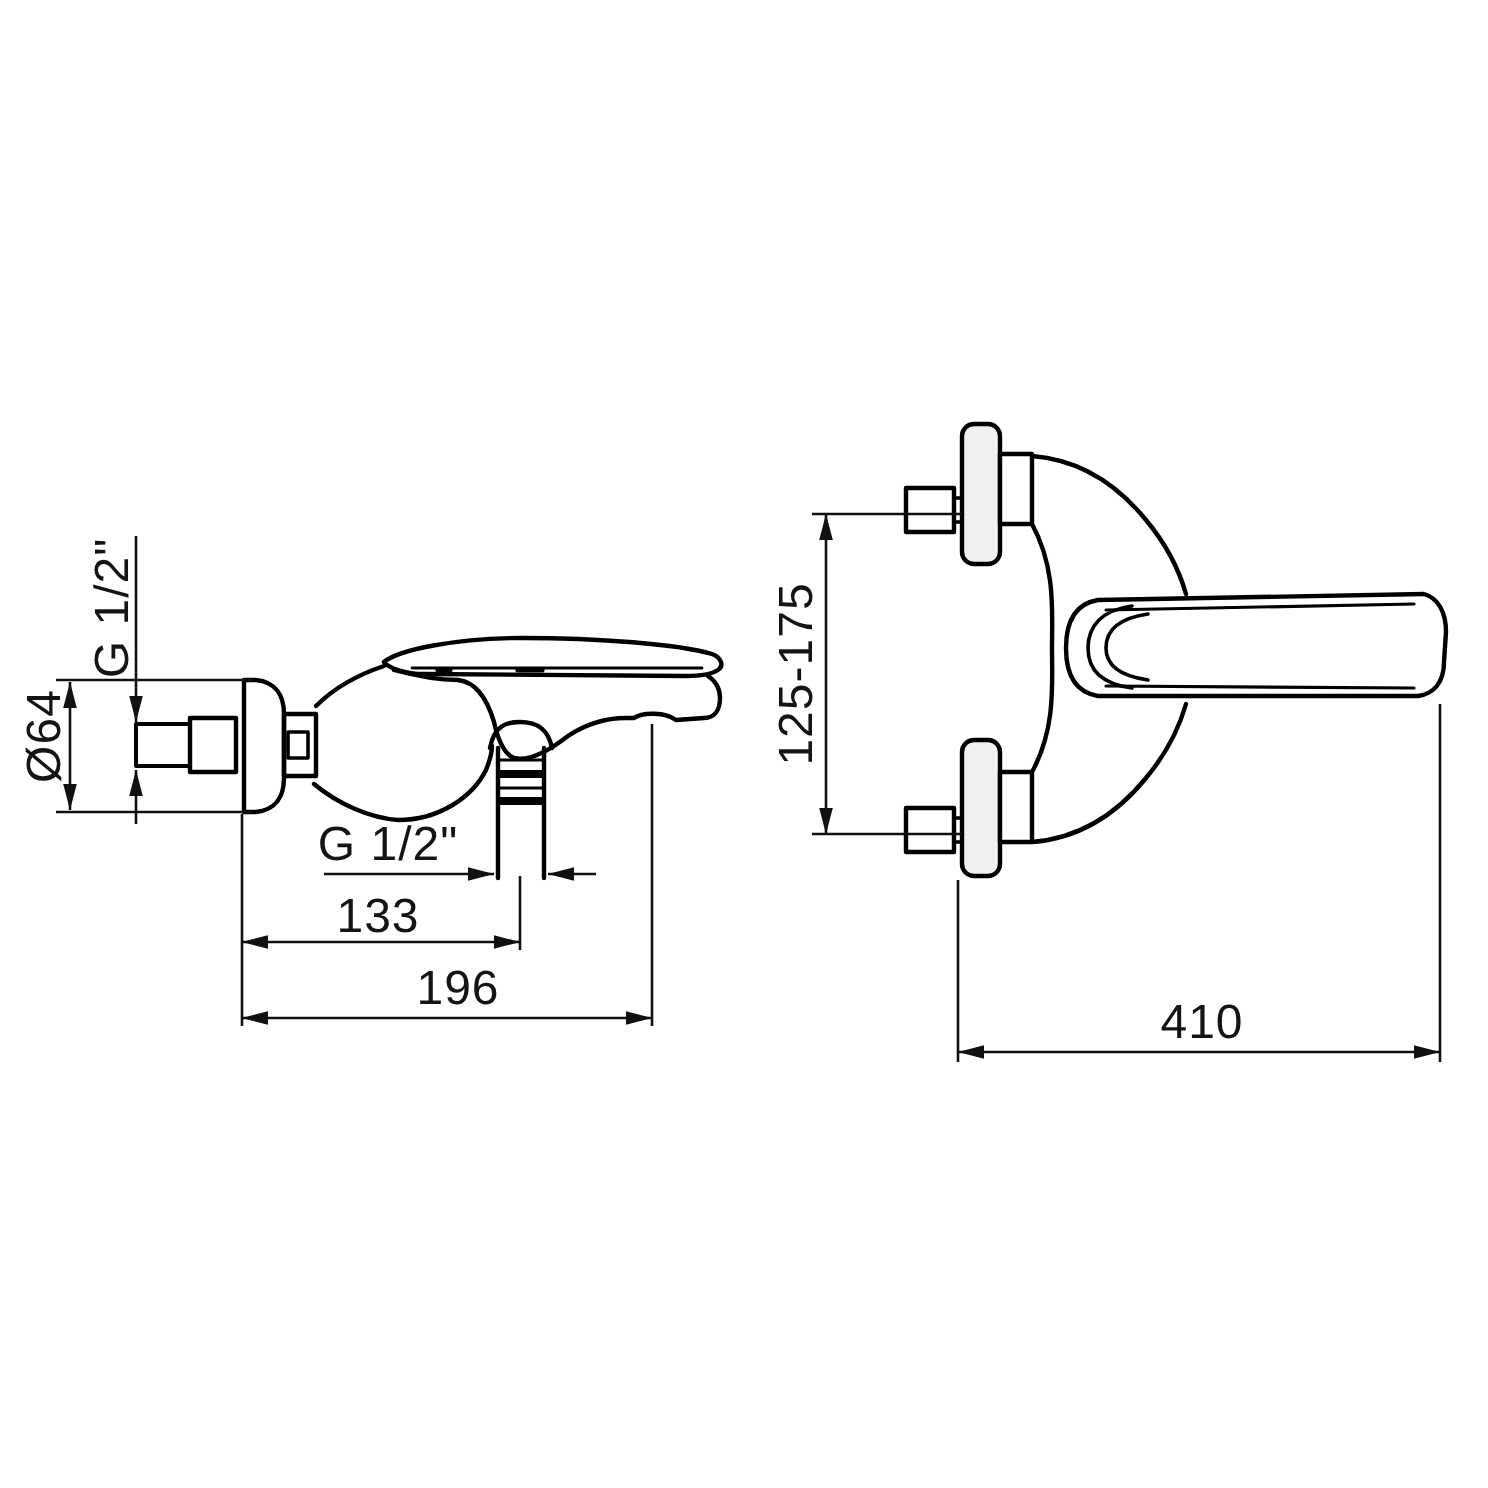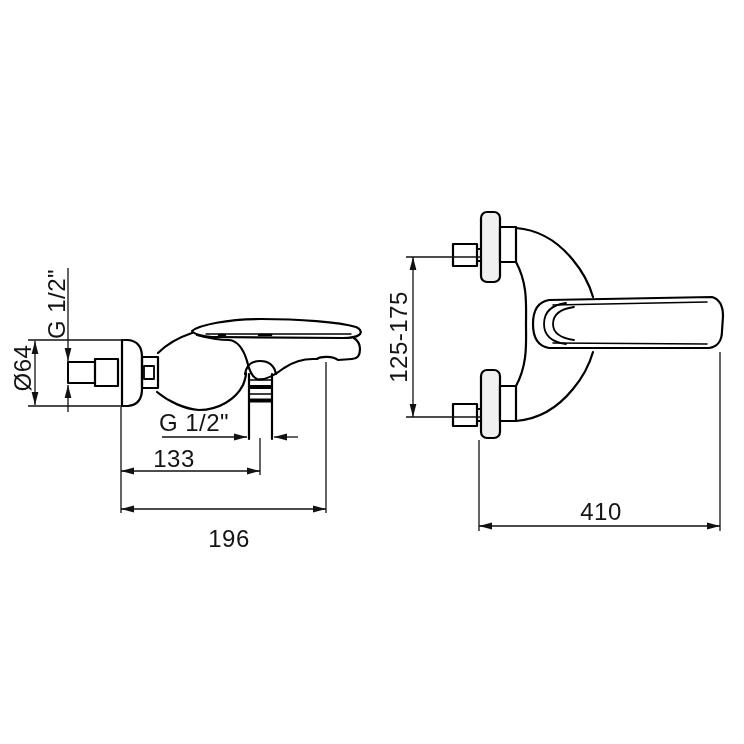--- a/index.html
+++ b/index.html
@@ -119,21 +119,21 @@
       <path d="M479,526 L720,526" marker-start="url(#arr)" marker-end="url(#arr)"></path>
     </g>
   </svg>
 
   <div class="dim-label vert" style="left:57px; top:304px;">G 1/2"</div>
 
   <div class="dim-label vert" style="left:23px; top:368px;">Ø64</div>
 
   <div class="dim-label" style="left:194px; top:423px;">G 1/2"</div>
 
-  <div class="dim-label" style="left:174px; top:459px;">133</div>
+  <div class="dim-label" style="left:189px; top:459px;">133</div>
 
-  <div class="dim-label" style="left:229px; top:495px;margin-top:44px;">196</div>
+  <div class="dim-label" style="left:229px; top:495px;">196</div>
 
   <div class="dim-label vert" style="left:399px; top:337px;">125-175</div>
 
   <div class="dim-label" style="left:601px; top:512px;">410</div>
 
 </div>
 
 </body></html>

